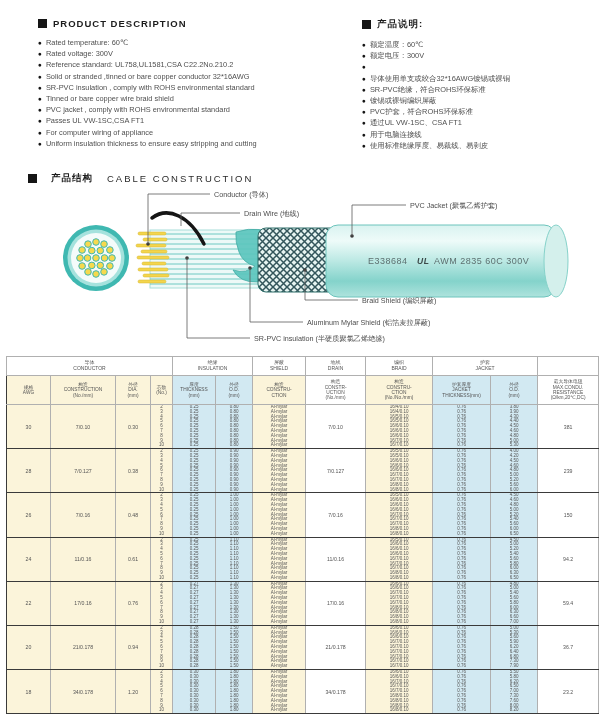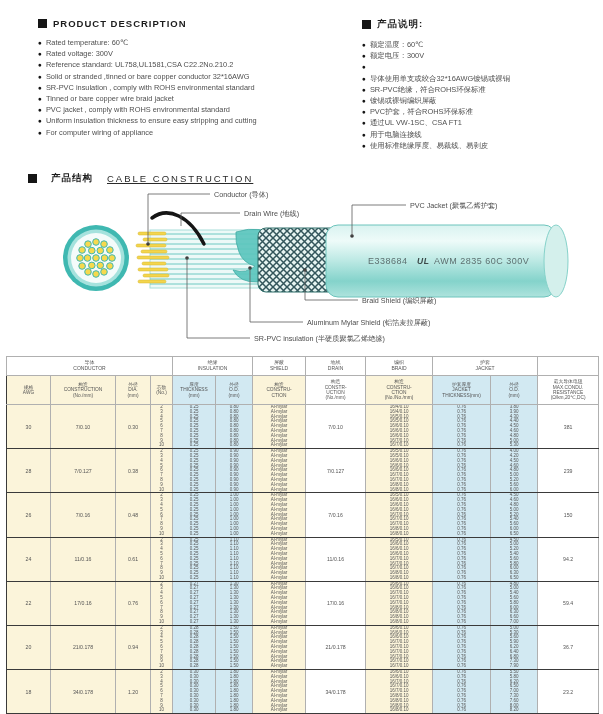--- a/index.html
+++ b/index.html
@@ -12,21 +12,21 @@
   .sec-title{font-size:9.5px;font-weight:bold;color:#1c1c1c;letter-spacing:1px;display:flex;align-items:center;gap:6px;}
   .sq{width:9px;height:9px;background:#151515;display:inline-block;}
   .blist{margin-top:8px;}
   .bullet{display:flex;align-items:center;line-height:11.2px;}
   .dot{font-size:6.5px;color:#151515;line-height:11.2px;margin-right:4px;}
   .bt{font-size:7.4px;color:#4f4f4f;line-height:11.2px;white-space:nowrap;}
   
   #construction{position:absolute;top:170px;left:0;width:603px;height:188px;}
   #cons-title{position:absolute;top:2px;left:28px;display:flex;align-items:center;gap:14px;}
   #cons-title .cn{font-size:9.5px;font-weight:bold;color:#1c1c1c;letter-spacing:1px;}
-  #cons-title .en{font-size:9.5px;color:#2a2a2a;letter-spacing:2px;text-decoration:underline;}
+  #cons-title .en{font-size:9.5px;color:#2a2a2a;letter-spacing:2px;}
   #cable-svg{position:absolute;top:12px;left:0;}
   .lbl{font-size:7.2px;fill:#4c4c4c;}
   .leader{stroke:#5a5a5a;stroke-width:0.8;fill:none;}
   .ldot{fill:#3a3a3a;}
   
   #spec-table{position:absolute;top:356px;left:6px;border-collapse:collapse;table-layout:fixed;width:592px;}
   #spec-table th,#spec-table td{border:0.6px solid #b0b0b0;padding:0;text-align:center;color:#555;overflow:hidden;}
   #spec-table{border:1.4px solid #3a3a3a;}
   th.group{background:#ffffff;font-weight:normal;font-size:5px;line-height:5.6px;white-space:pre-line;color:#4a4a4a;border-left:1.2px solid #3a3a3a;border-bottom:1.2px solid #3a3a3a;height:18px;}
   th.sub{font-weight:normal;font-size:4.8px;line-height:5.4px;white-space:pre-line;color:#4a4a4a;border-bottom:1.6px solid #2a2a2a;height:28px;}
@@ -65,33 +65,37 @@
         <div class="bullet">
           <span class="dot">●</span>
           <span class="bt">Solid or stranded ,tinned or bare copper conductor 32*16AWG</span>
         </div>
         <div class="bullet">
           <span class="dot">●</span>
           <span class="bt">SR-PVC insulation , comply with ROHS environmental standard</span>
         </div>
         <div class="bullet">
           <span class="dot">●</span>
-          <span class="bt">Tinned or bare copper wire braid jacket</span>
+          <span class="bt">Tinned or bare copper wire braid shield</span>
         </div>
         <div class="bullet">
           <span class="dot">●</span>
           <span class="bt">PVC jacket , comply with ROHS environmental standard</span>
         </div>
         <div class="bullet">
           <span class="dot">●</span>
+          <span class="bt">Passes UL VW-1SC,CSA FT1</span>
+        </div>
+        <div class="bullet">
+          <span class="dot">●</span>
+          <span class="bt">For computer wiring of appliance</span>
+        </div>
+        <div class="bullet">
+          <span class="dot">●</span>
           <span class="bt">Uniform insulation thickness to ensure easy stripping and cutting</span>
-        </div>
-        <div class="bullet">
-          <span class="dot">●</span>
-          <span class="bt">For computer wiring of appliance</span>
         </div>
       </div>
   </div>
 
   <div id="desc-cn" class="sec">
     <div class="sec-title">
       <span class="sq"></span>
       <span>产品说明:</span>
     </div>
     <div class="blist" id="list-cn">

